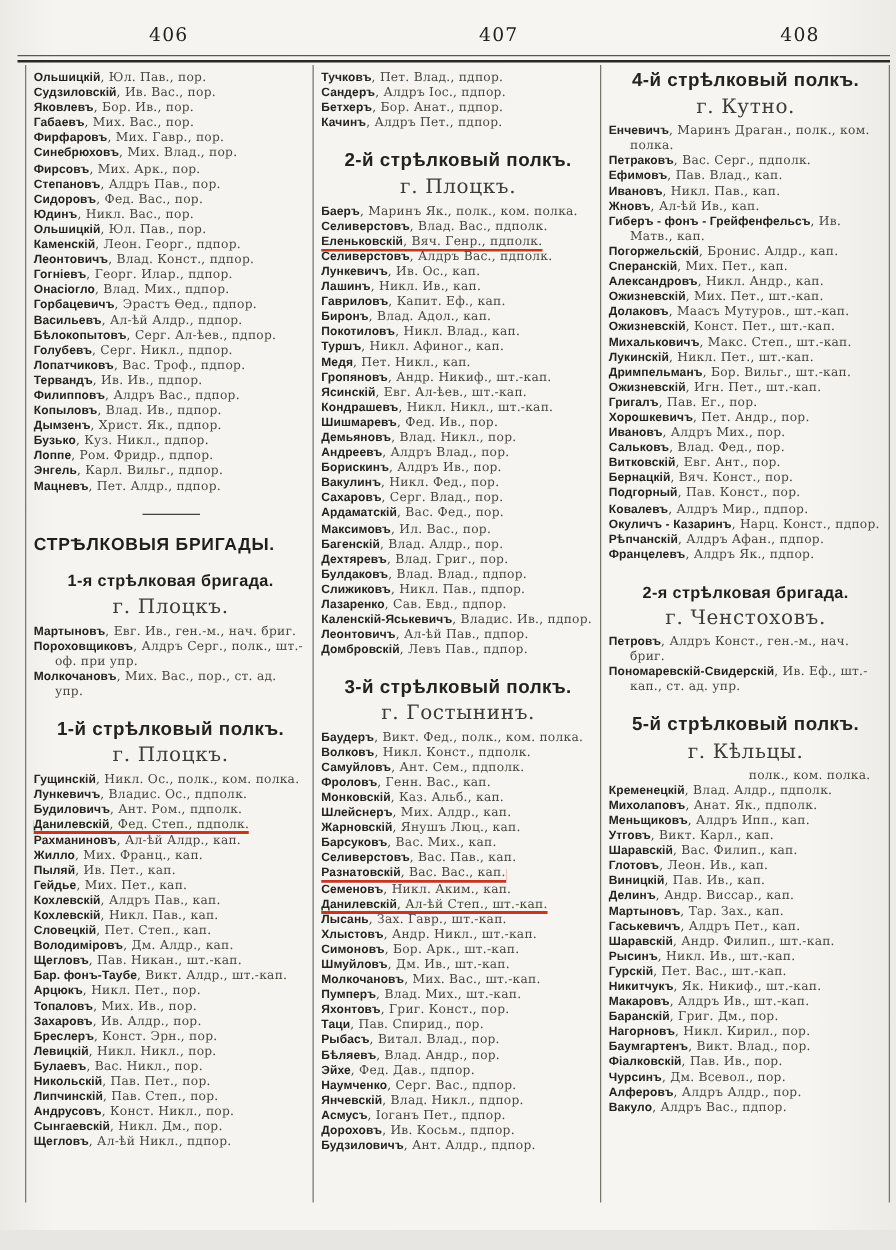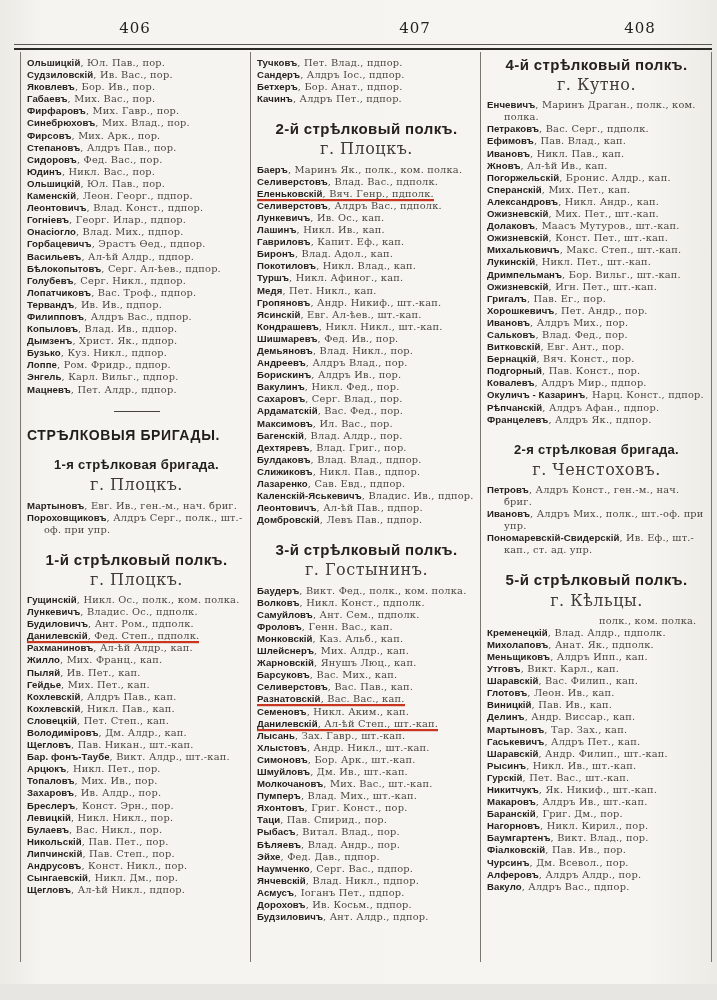--- a/index.html
+++ b/index.html
@@ -33,21 +33,21 @@
   .location{text-align:center;font-size:16px;color:#3f3c36;margin:0 0 8px;letter-spacing:0.5px;}
   .mini-rule{width:46px;height:1.6px;background:#45423d;margin:15px auto 3px;}
   .entry-list{margin:0;}
   .col > :first-child{margin-top:0;}
 </style>
 </head>
 <body>
 
 <div class="page">
   <div class="pagenum" style="left:100px">406</div>
-  <div class="pagenum" style="left:380px">407</div>
+  <div class="pagenum" style="left:364px">407</div>
   <div class="pagenum" style="left:605px">408</div>
   <div class="rule thin"></div>
   <div class="rule thick"></div>
   <div class="vline" style="left:20px"></div>
   <div class="vline" style="left:250px"></div>
   <div class="vline" style="left:480px"></div>
   <div class="vline" style="left:711px"></div>
   <div class="col" id="col1">
       <div class="entry-list">
         <div class="entry"><span class="utext"><span class="ename">Ольшицкій</span><span class="erest">, Юл. Пав., пор.</span></span></div>
@@ -79,20 +79,21 @@
         <div class="entry"><span class="utext"><span class="ename">Энгель</span><span class="erest">, Карл. Вильг., пдпор.</span></span></div>
         <div class="entry"><span class="utext"><span class="ename">Мацневъ</span><span class="erest">, Пет. Алдр., пдпор.</span></span></div>
       </div>
       <div class="mini-rule"></div>
       <div class="section-title">СТРѢЛКОВЫЯ БРИГАДЫ.</div>
       <div class="subsection">1-я стрѣлковая бригада.</div>
       <div class="location">г. Плоцкъ.</div>
       <div class="entry-list">
         <div class="entry"><span class="utext"><span class="ename">Мартыновъ</span><span class="erest">, Евг. Ив., ген.-м., нач. бриг.</span></span></div>
         <div class="entry"><span class="utext"><span class="ename">Пороховщиковъ</span><span class="erest">, Алдръ Серг., полк., шт.-оф. при упр.</span></span></div>
+        <div class="entry"><span class="utext"><span class="ename">Молкочановъ</span><span class="erest">, Мих. Вас., пор., ст. ад. упр.</span></span></div>
       </div>
       <div class="heading">1-й стрѣлковый полкъ.</div>
       <div class="location">г. Плоцкъ.</div>
       <div class="entry-list">
         <div class="entry"><span class="utext"><span class="ename">Гущинскій</span><span class="erest">, Никл. Ос., полк., ком. полка.</span></span></div>
         <div class="entry"><span class="utext"><span class="ename">Лункевичъ</span><span class="erest">, Владис. Ос., пдполк.</span></span></div>
         <div class="entry"><span class="utext"><span class="ename">Будиловичъ</span><span class="erest">, Ант. Ром., пдполк.</span></span></div>
         <div class="entry underlined"><span class="utext"><span class="ename">Данилевскій</span><span class="erest">, Фед. Степ., пдполк.</span></span></div>
         <div class="entry"><span class="utext"><span class="ename">Рахманиновъ</span><span class="erest">, Ал-ѣй Алдр., кап.</span></span></div>
         <div class="entry"><span class="utext"><span class="ename">Жилло</span><span class="erest">, Мих. Франц., кап.</span></span></div>
@@ -193,20 +194,21 @@
     </div>
   <div class="col" id="col3">
       <div class="heading">4-й стрѣлковый полкъ.</div>
       <div class="location">г. Кутно.</div>
       <div class="entry-list">
         <div class="entry"><span class="utext"><span class="ename">Енчевичъ</span><span class="erest">, Маринъ Драган., полк., ком. полка.</span></span></div>
         <div class="entry"><span class="utext"><span class="ename">Петраковъ</span><span class="erest">, Вас. Серг., пдполк.</span></span></div>
         <div class="entry"><span class="utext"><span class="ename">Ефимовъ</span><span class="erest">, Пав. Влад., кап.</span></span></div>
         <div class="entry"><span class="utext"><span class="ename">Ивановъ</span><span class="erest">, Никл. Пав., кап.</span></span></div>
         <div class="entry"><span class="utext"><span class="ename">Жновъ</span><span class="erest">, Ал-ѣй Ив., кап.</span></span></div>
+        <div class="entry"><span class="utext"><span class="ename">Гиберъ - фонъ - Грейфенфельсъ</span><span class="erest">, Ив. Матв., кап.</span></span></div>
         <div class="entry"><span class="utext"><span class="ename">Погоржельскій</span><span class="erest">, Бронис. Алдр., кап.</span></span></div>
         <div class="entry"><span class="utext"><span class="ename">Сперанскій</span><span class="erest">, Мих. Пет., кап.</span></span></div>
         <div class="entry"><span class="utext"><span class="ename">Александровъ</span><span class="erest">, Никл. Андр., кап.</span></span></div>
         <div class="entry"><span class="utext"><span class="ename">Ожизневскій</span><span class="erest">, Мих. Пет., шт.-кап.</span></span></div>
         <div class="entry"><span class="utext"><span class="ename">Долаковъ</span><span class="erest">, Маасъ Мутуров., шт.-кап.</span></span></div>
         <div class="entry"><span class="utext"><span class="ename">Ожизневскій</span><span class="erest">, Конст. Пет., шт.-кап.</span></span></div>
         <div class="entry"><span class="utext"><span class="ename">Михальковичъ</span><span class="erest">, Макс. Степ., шт.-кап.</span></span></div>
         <div class="entry"><span class="utext"><span class="ename">Лукинскій</span><span class="erest">, Никл. Пет., шт.-кап.</span></span></div>
         <div class="entry"><span class="utext"><span class="ename">Дримпельманъ</span><span class="erest">, Бор. Вильг., шт.-кап.</span></span></div>
         <div class="entry"><span class="utext"><span class="ename">Ожизневскій</span><span class="erest">, Игн. Пет., шт.-кап.</span></span></div>
@@ -219,21 +221,20 @@
         <div class="entry"><span class="utext"><span class="ename">Подгорный</span><span class="erest">, Пав. Конст., пор.</span></span></div>
         <div class="entry"><span class="utext"><span class="ename">Ковалевъ</span><span class="erest">, Алдръ Мир., пдпор.</span></span></div>
         <div class="entry"><span class="utext"><span class="ename">Окуличъ - Казаринъ</span><span class="erest">, Нарц. Конст., пдпор.</span></span></div>
         <div class="entry"><span class="utext"><span class="ename">Рѣпчанскій</span><span class="erest">, Алдръ Афан., пдпор.</span></span></div>
         <div class="entry"><span class="utext"><span class="ename">Францелевъ</span><span class="erest">, Алдръ Як., пдпор.</span></span></div>
       </div>
       <div class="subsection">2-я стрѣлковая бригада.</div>
       <div class="location">г. Ченстоховъ.</div>
       <div class="entry-list">
         <div class="entry"><span class="utext"><span class="ename">Петровъ</span><span class="erest">, Алдръ Конст., ген.-м., нач. бриг.</span></span></div>
-        <div class="entry"><span class="utext"><span class="ename">Ивановъ</span><span class="erest">, Алдръ Мих., полк., шт.-оф. при упр.</span></span></div>
         <div class="entry"><span class="utext"><span class="ename">Пономаревскій-Свидерскій</span><span class="erest">, Ив. Еф., шт.-кап., ст. ад. упр.</span></span></div>
       </div>
       <div class="heading">5-й стрѣлковый полкъ.</div>
       <div class="location">г. Кѣльцы.</div>
       <div class="entry-list">
         <div class="entry vacant"><span class="utext"><span class="erest">полк., ком. полка.</span></span></div>
         <div class="entry"><span class="utext"><span class="ename">Кременецкій</span><span class="erest">, Влад. Алдр., пдполк.</span></span></div>
         <div class="entry"><span class="utext"><span class="ename">Михолаповъ</span><span class="erest">, Анат. Як., пдполк.</span></span></div>
         <div class="entry"><span class="utext"><span class="ename">Меньщиковъ</span><span class="erest">, Алдръ Ипп., кап.</span></span></div>
         <div class="entry"><span class="utext"><span class="ename">Утговъ</span><span class="erest">, Викт. Карл., кап.</span></span></div>

